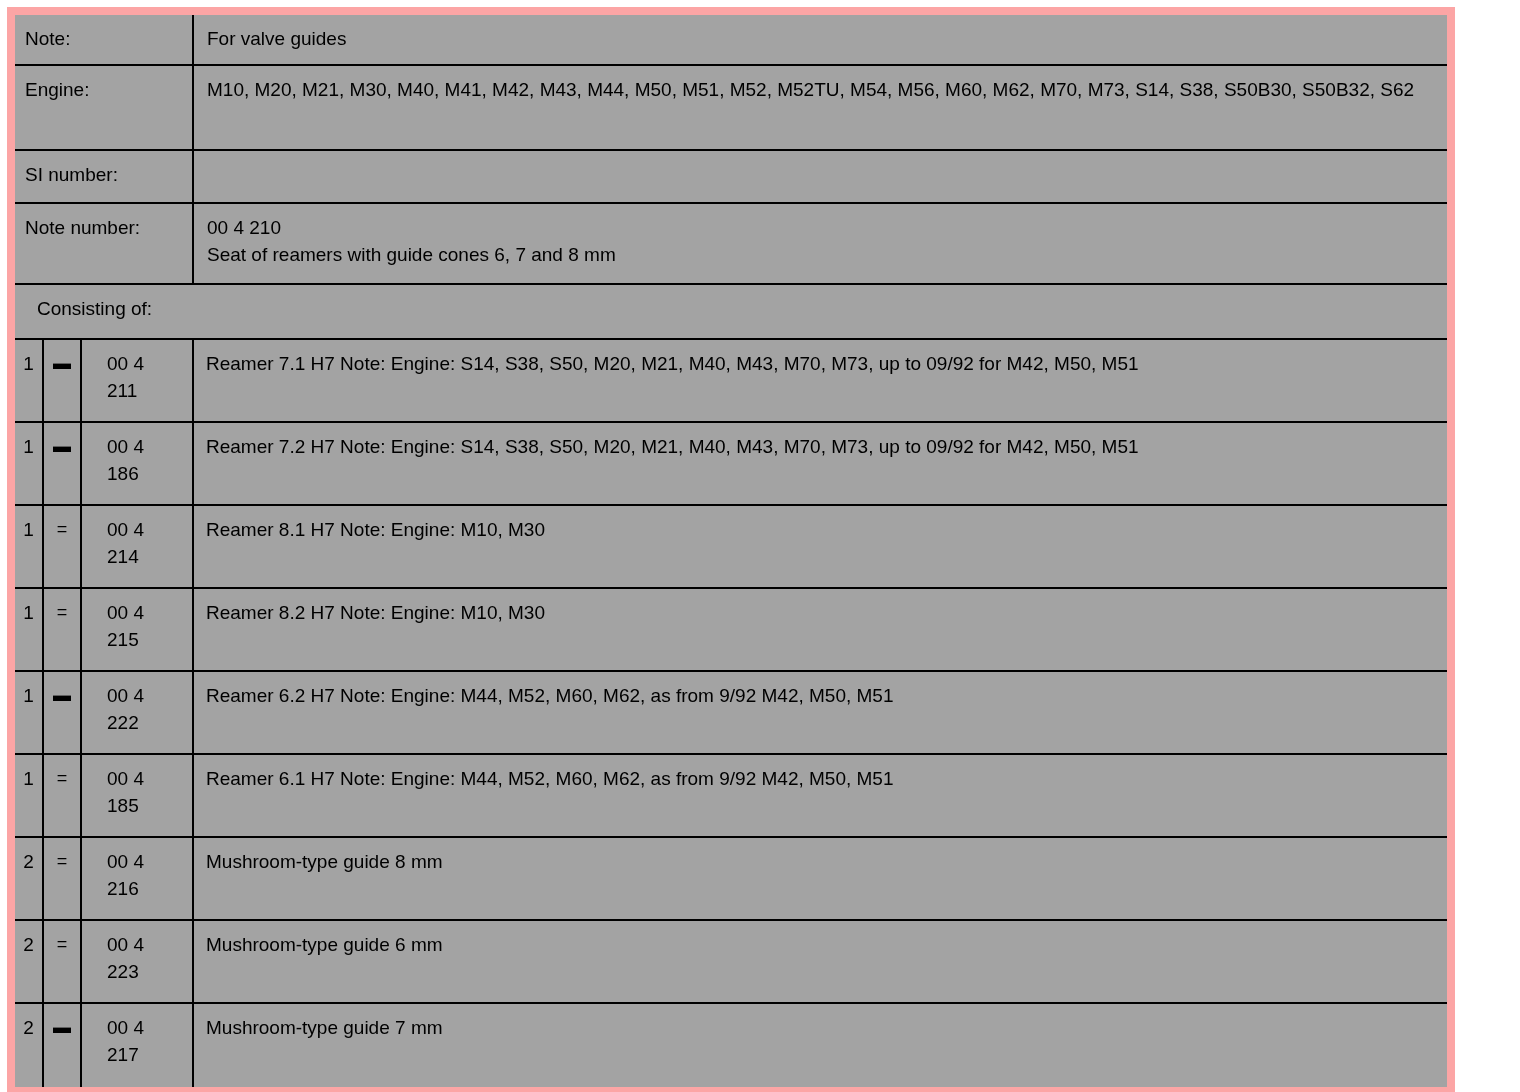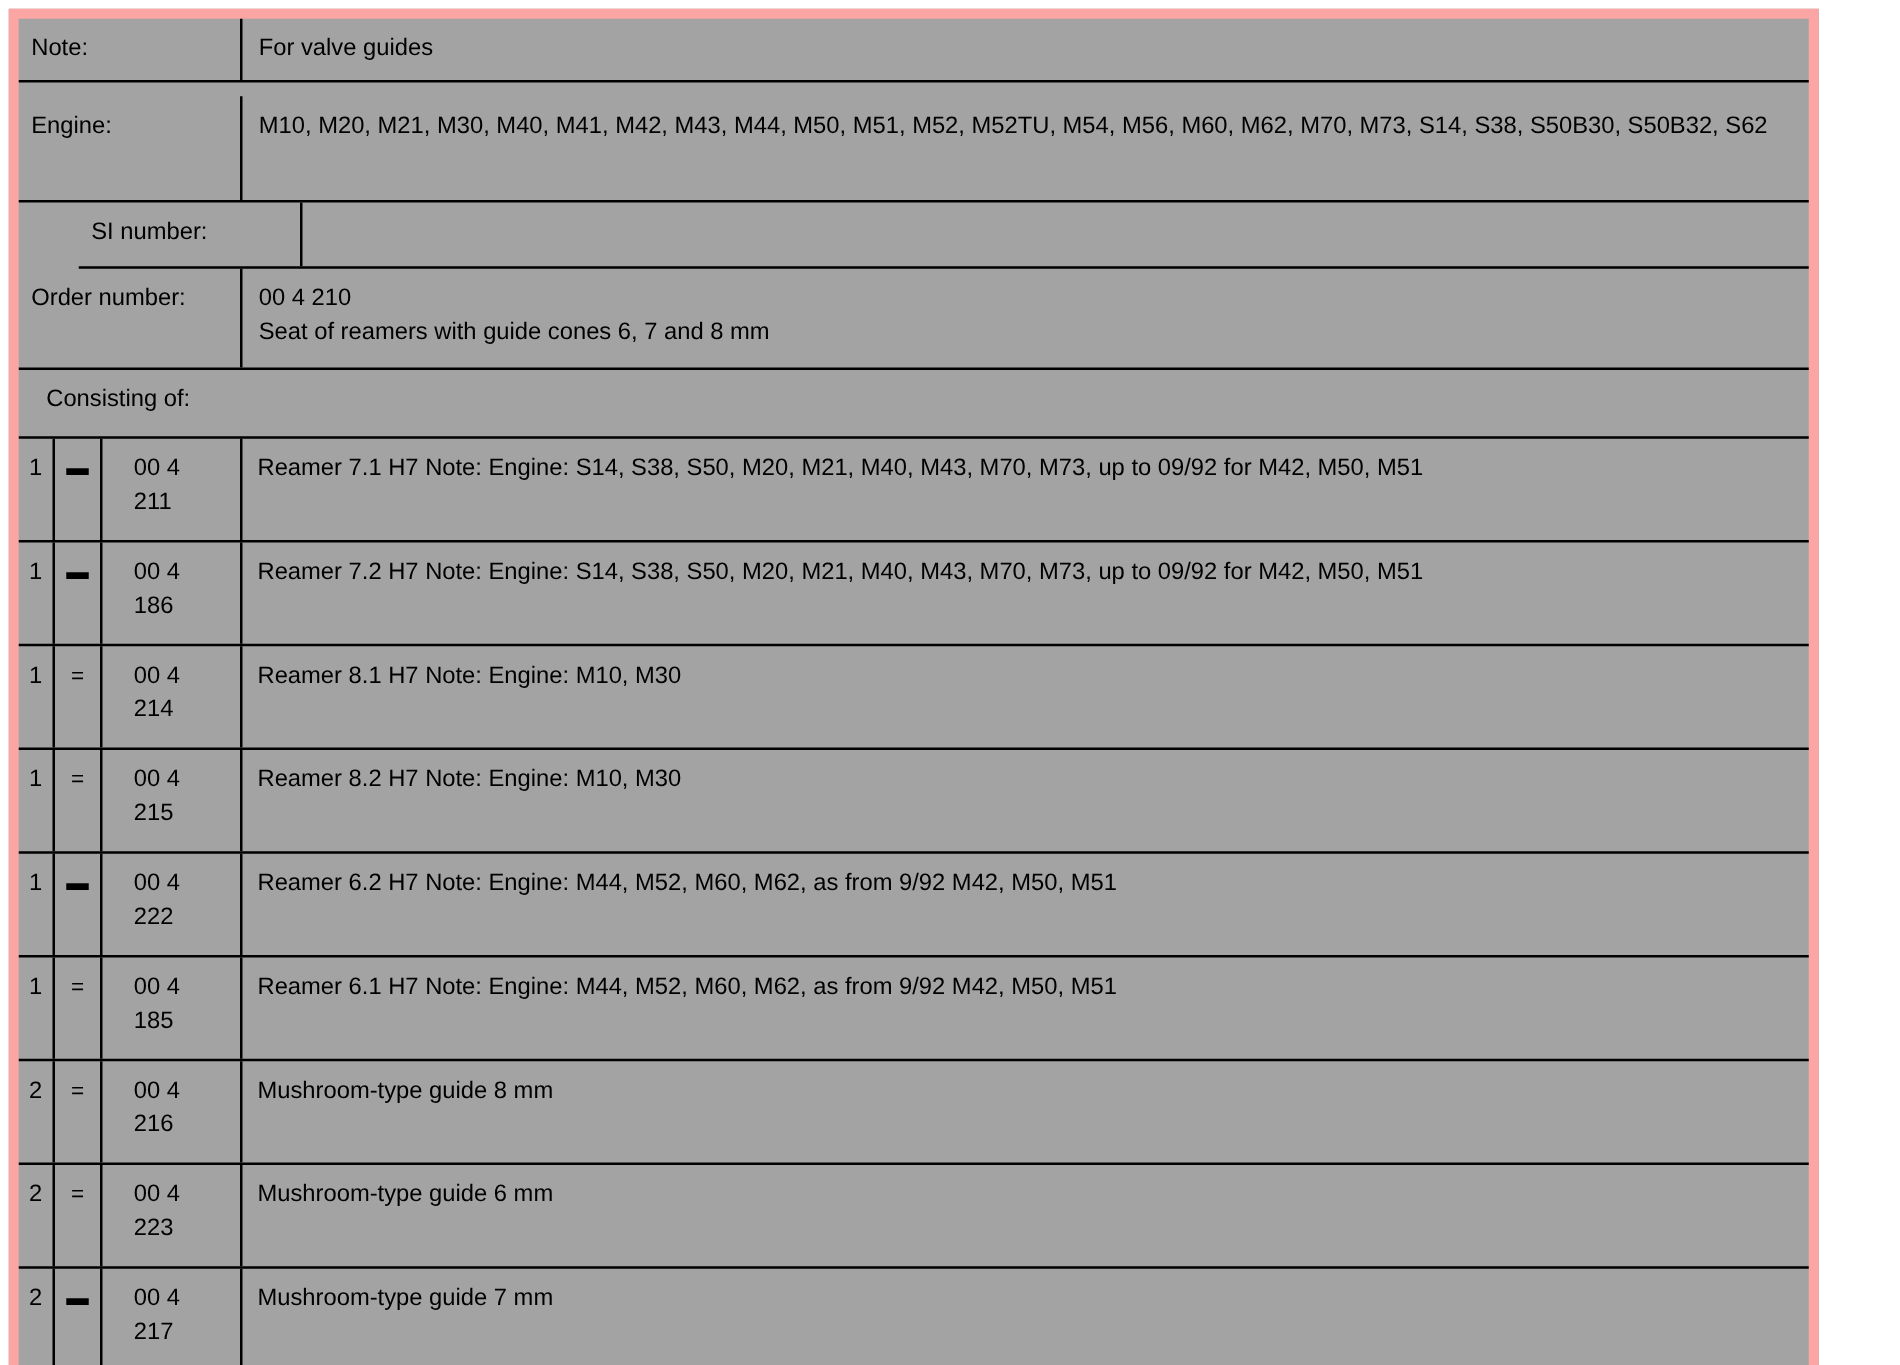--- a/index.html
+++ b/index.html
@@ -26,22 +26,22 @@
   .cell { padding:10px 10px 8px 10px; overflow:hidden; }
   .cell.rule { border-right:2px solid #000; }
   .label-cell { padding-left:10px; padding-right:14px; }
   .value-cell { padding-left:13px; padding-right:32px; }
   .qty-cell, .sym-cell { text-align:center; padding-left:2px; padding-right:2px; }
   .sym-cell { font-size:18px; }
   .part-cell { padding-left:25px; }
   .part-cell span { display:block; }
   .desc-cell { padding-left:12px; padding-right:10px; }
   .h-note { min-height:51px; }
-  .h-engine { min-height:85px;margin-top:11px; }
-  .h-si { min-height:53px;margin-left:48px; }
+  .h-engine { min-height:85px; }
+  .h-si { min-height:53px; }
   .h-order { min-height:81px; }
   .h-consist { min-height:55px; }
   .h-item { min-height:83px; }
 </style>
 </head>
 <body>
 
 <div class="tbl">
 
   <div class="row info-row h-note">
@@ -52,21 +52,21 @@
   <div class="row info-row h-engine">
     <div class="cell rule label-cell">Engine:</div>
     <div class="cell value-cell">M10, M20, M21, M30, M40, M41, M42, M43, M44, M50, M51, M52, M52TU, M54, M56, M60, M62, M70, M73, S14, S38, S50B30, S50B32, S62</div>
   </div>
 
   <div class="row info-row h-si">
     <div class="cell rule label-cell">SI number:</div>
   </div>
 
   <div class="row info-row h-order">
-    <div class="cell rule label-cell">Order number:</div>
+    <div class="cell rule label-cell">Note number:</div>
     <div class="cell value-cell">
       <span style="display:block">00 4 210</span>
       <span style="display:block">Seat of reamers with guide cones 6, 7 and 8 mm</span>
     </div>
   </div>
 
   <div class="row section-row h-consist">
     <div class="cell label-cell">Consisting of:</div>
   </div>
 

